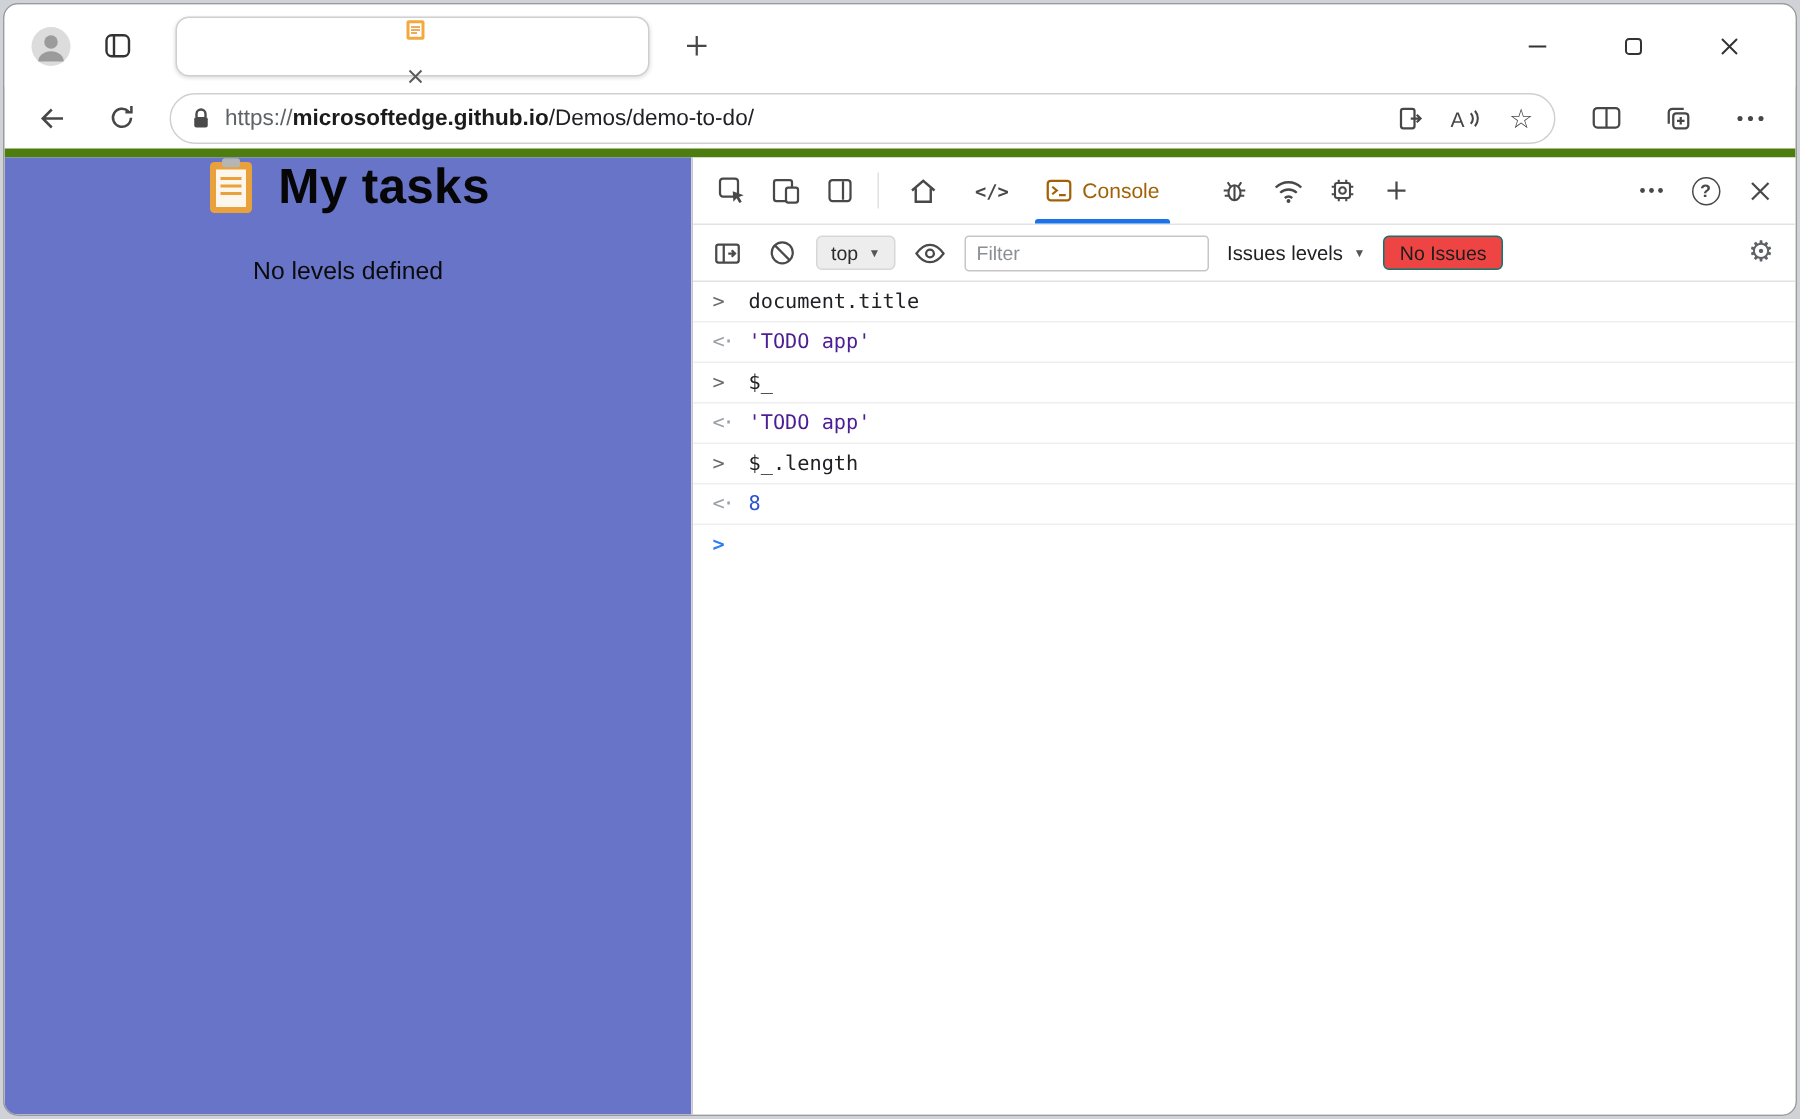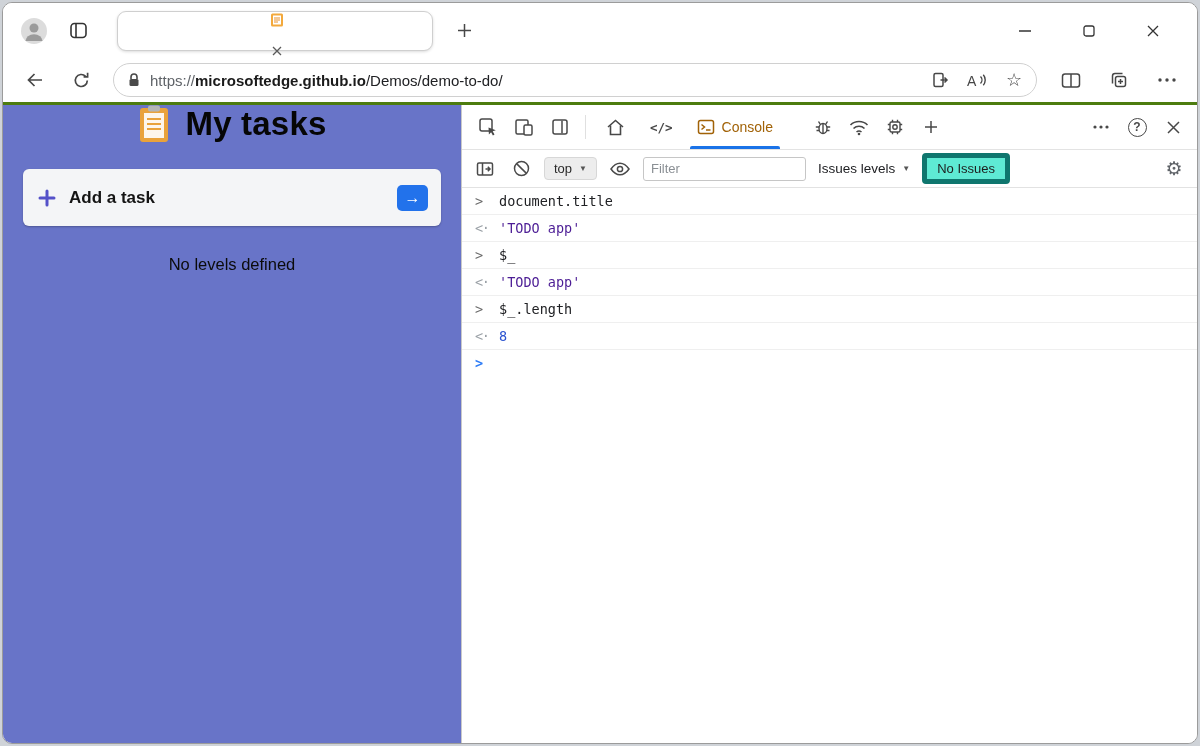--- a/index.html
+++ b/index.html
@@ -23,21 +23,21 @@
     display:flex; align-items:center; gap:9px; padding:0 8px 0 12px;flex-direction:column;
   }
   .tab-title { flex:1; font-size:13.5px; color:#202124; white-space:nowrap; overflow:hidden; }
   .tab-close { width:24px; height:24px; border-radius:5px; display:flex; align-items:center; justify-content:center; color:#5a5a5a; }
   .newtab-btn { width:34px; height:34px; margin-left:14px; }
   .ts-spacer { flex:1; }
   .win-controls { display:flex; gap:20px; padding-right:10px; }
   .win-btn { width:44px; height:38px; display:flex; align-items:center; justify-content:center; color:#333; }
 
   
-  .navbar { height:47px; display:flex; align-items:center; padding:0 14px; gap:10px; border-bottom:3px solid #4d7c0f; flex:none; }
+  .navbar { height:47px; display:flex; align-items:center; padding:0 14px; gap:10px; border-bottom:6px solid #4d7c0f; flex:none; }
   .nav-btn { width:36px; height:36px; display:flex; align-items:center; justify-content:center; color:#474747; }
   .addressbar {
     flex:1; height:34px; border:1px solid #d0d0d0; border-radius:17px; background:#fff;
     display:flex; align-items:center; gap:9px; padding:0 8px 0 13px; margin:0 4px;
   }
   .site-info-btn { display:flex; align-items:center; }
   .url { flex:1; font-size:15px; white-space:nowrap; overflow:hidden; color:#202124; }
   .url .scheme { color:#5f6368; }
   .url .host { font-weight:600; color:#1b1b1b; }
   .url .path { color:#202124; }
@@ -80,21 +80,21 @@
   .dt-right { margin-left:auto; display:flex; padding-right:6px; }
   .help-ring { width:19px; height:19px; border:1.6px solid #484848; border-radius:50%; display:flex; align-items:center; justify-content:center; font-size:12px; font-weight:700; }
 
   .console-toolbar { height:38px; flex:none; display:flex; align-items:center; gap:10px; padding:0 10px; border-bottom:1px solid #e2e2e2; }
   .ct-icon-btn { width:26px; height:26px; display:flex; align-items:center; justify-content:center; color:#4a4a4a; flex:none; }
   .ctx-chip { display:flex; align-items:center; gap:7px; background:#ededed; border:1px solid #d7d7d7; border-radius:4px; padding:3px 9px; font-size:13px; color:#2a2a2a; }
   .caret { font-size:8px; color:#555; line-height:1; }
   .filter-input { width:163px; height:24px; border:1px solid #c6c6c6; border-radius:3px; font-size:13px; padding:0 7px; color:#202124; font-family:"Liberation Sans", sans-serif; outline:none; }
   .filter-input::placeholder { color:#8a8f94; }
   .levels { display:flex; align-items:center; gap:7px; font-size:13.5px; color:#202124; padding:0 2px; }
-  .no-issues-btn { font-size:13px; color:#1d1d1d; background:#5eead4; border:5px solid #0f766e; border-radius:4px; padding:3px 10px; }
+  .no-issues-btn { font-size:13px; color:#1d1d1d; background:#ef4444; border:1px solid #0f766e; border-radius:4px; padding:3px 10px; }
   .ct-spacer { flex:1; }
   .gear-glyph { font-size:19px; color:#5f6368; line-height:1; }
 
   .console-log { flex:1; overflow:hidden; font-family:"DejaVu Sans Mono", monospace; font-size:13.5px; color:#202124; }
   .log-row { display:flex; align-items:flex-start; gap:9px; padding:5px 10px 5px 13px; border-bottom:1px solid #efefef; line-height:16px; }
   .marker { width:15px; flex:none; text-align:left; }
   .m-in { color:#6b6b6b; }
   .m-out { color:#9aa0a6; letter-spacing:-1.5px; }
   .m-prompt { color:#2f7df6; font-weight:bold; }
   .k-string { color:#4c1d95; }
@@ -271,31 +271,20 @@
               <rect x="7" y="8" width="20" height="25" fill="#fdf6ec"></rect>
               <rect x="11" y="0.5" width="12" height="6" rx="2" fill="#b5b5b5"></rect>
               <line x1="10" y1="14" x2="24" y2="14" stroke="#e9a23b" stroke-width="2"></line>
               <line x1="10" y1="19" x2="24" y2="19" stroke="#e9a23b" stroke-width="2"></line>
               <line x1="10" y1="24" x2="24" y2="24" stroke="#e9a23b" stroke-width="2"></line>
             </svg>
         </span>
         <h1 class="todo-title">My tasks</h1>
       </div>
 
-      <div class="add-card">
-        <span>
-          <svg width="18" height="18" viewBox="0 0 18 18">
-              <path d="M9 2 V16 M2 9 H16" stroke="#5451c9" stroke-width="3" stroke-linecap="round"></path>
-            </svg>
-        </span>
-        <span class="add-label">Add a task</span>
-        <button class="go-btn">
-          <span>→</span>
-        </button>
-      </div>
 
       <div class="empty-msg">No levels defined</div>
     </div>
 
     <div class="devtools">
 
       <div class="dt-toolbar">
         <div class="dt-icon-btn">
           <span>
             <svg width="20" height="20" viewBox="0 0 20 20">

